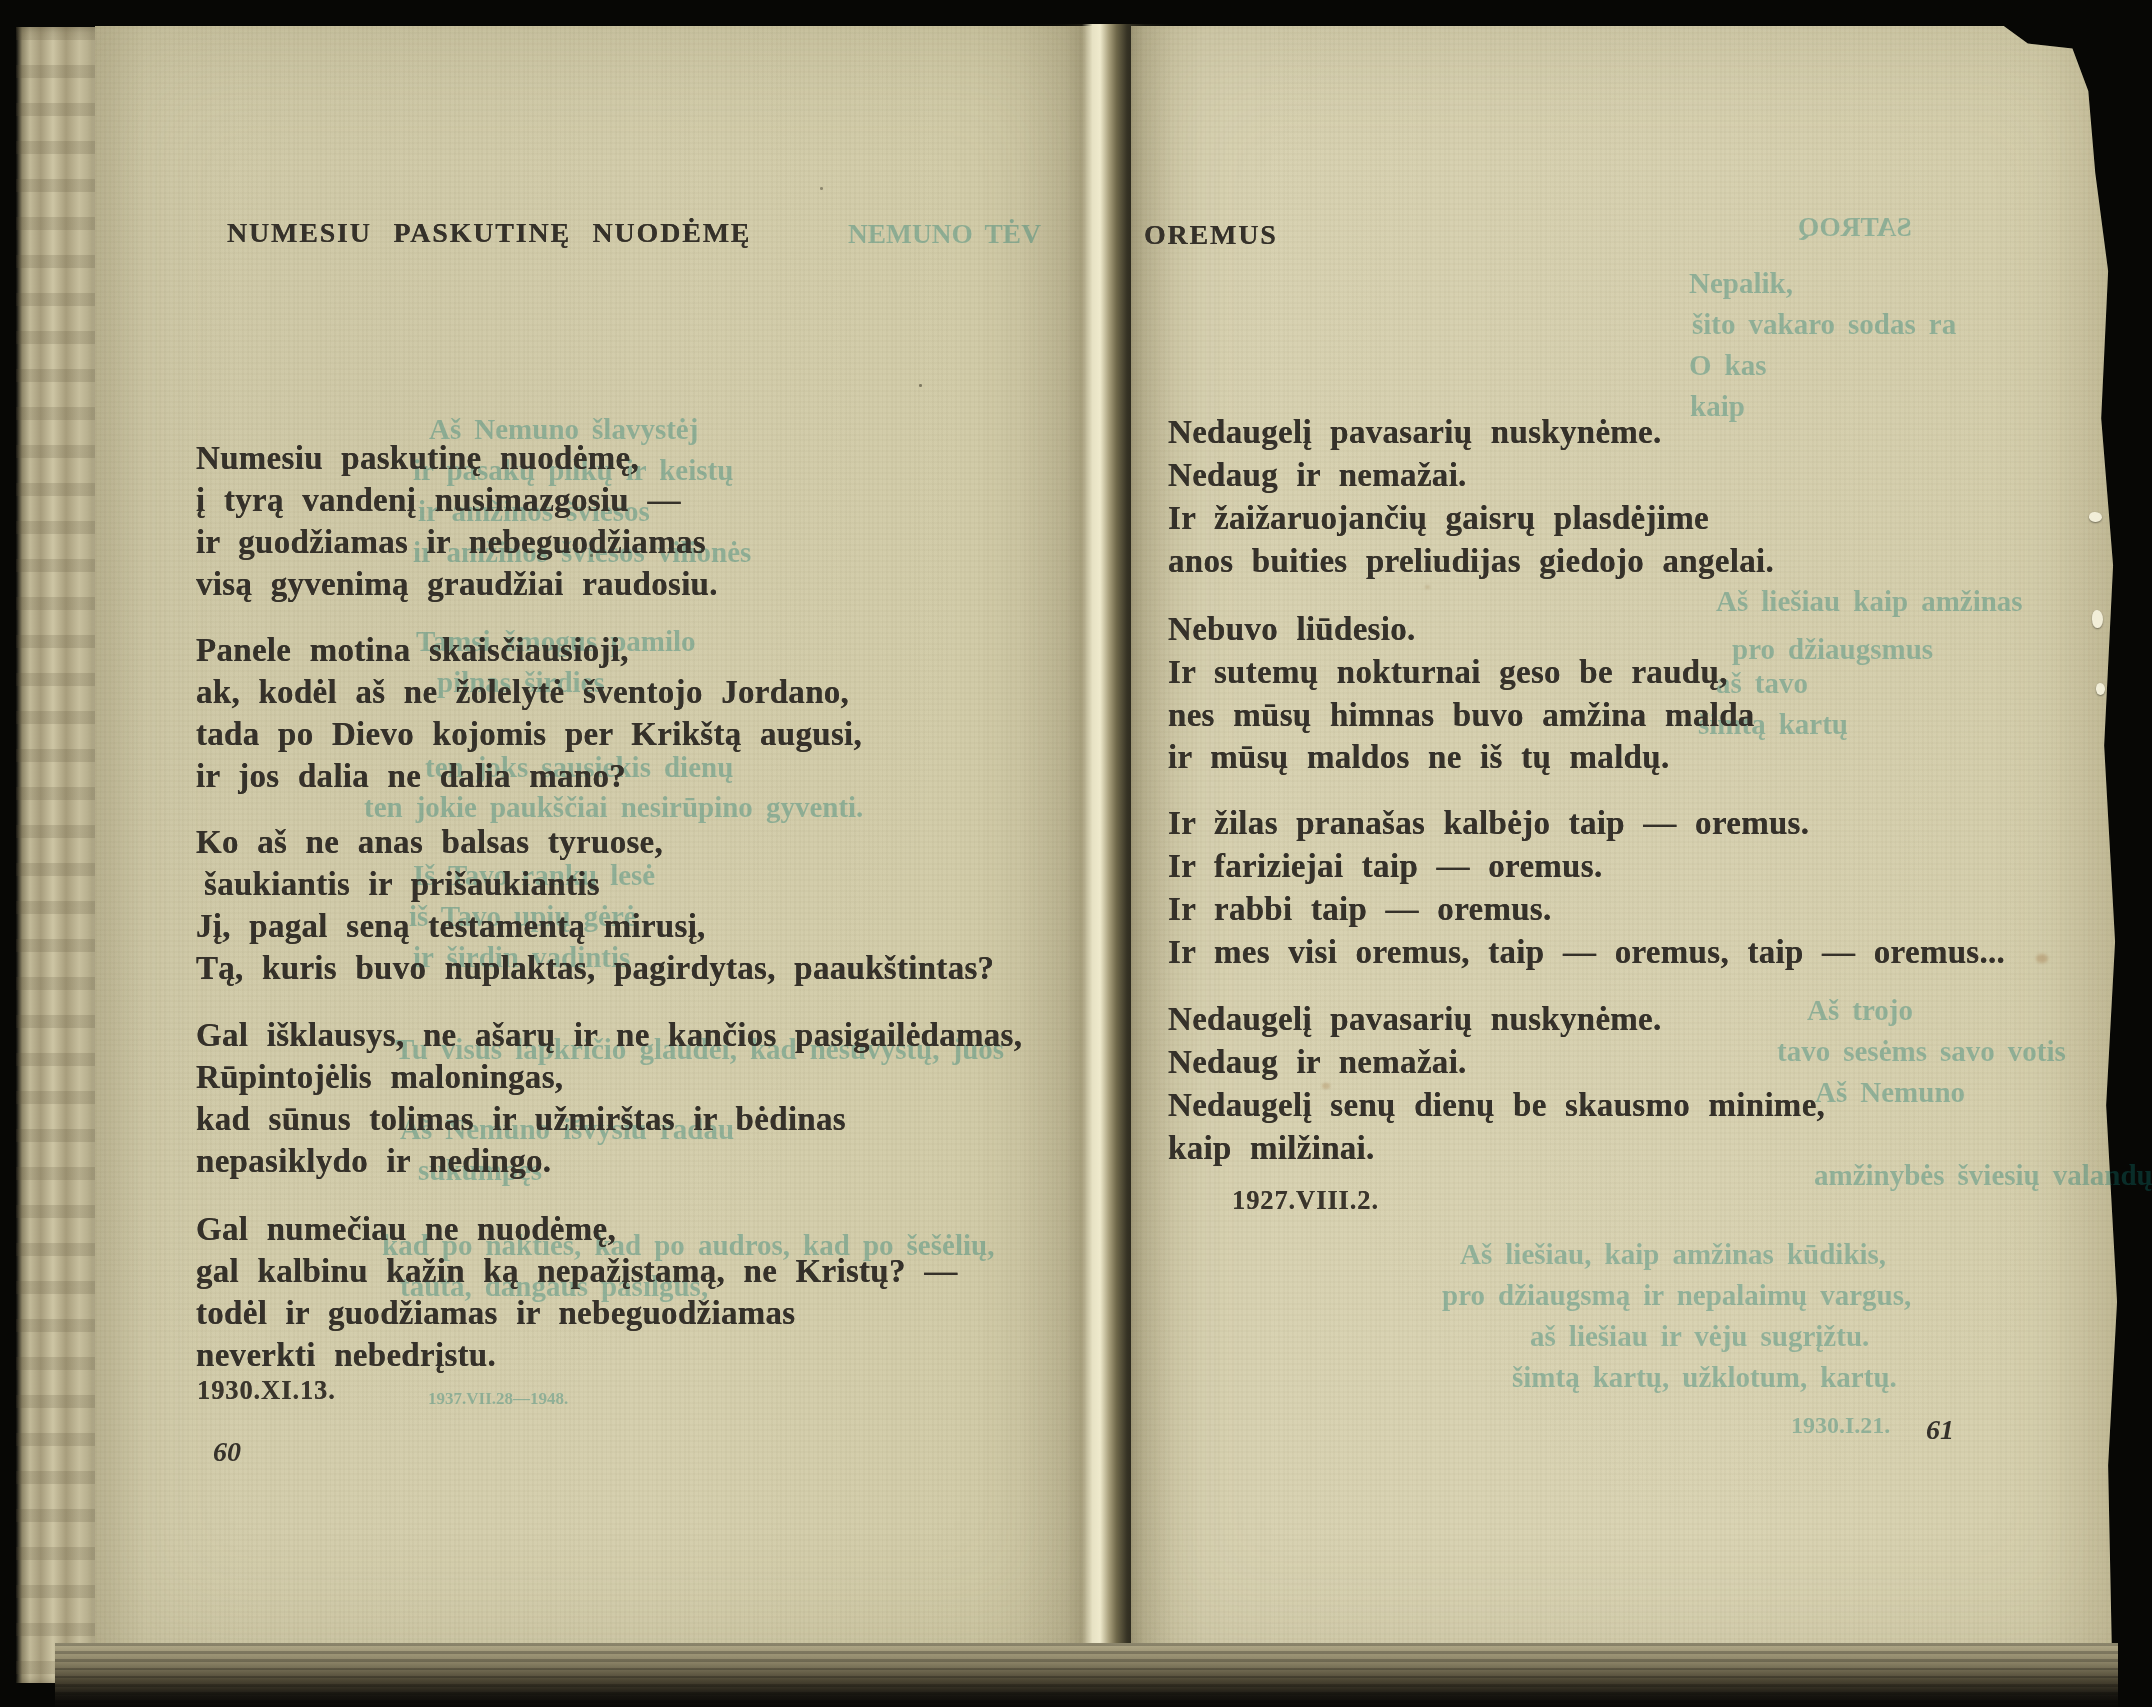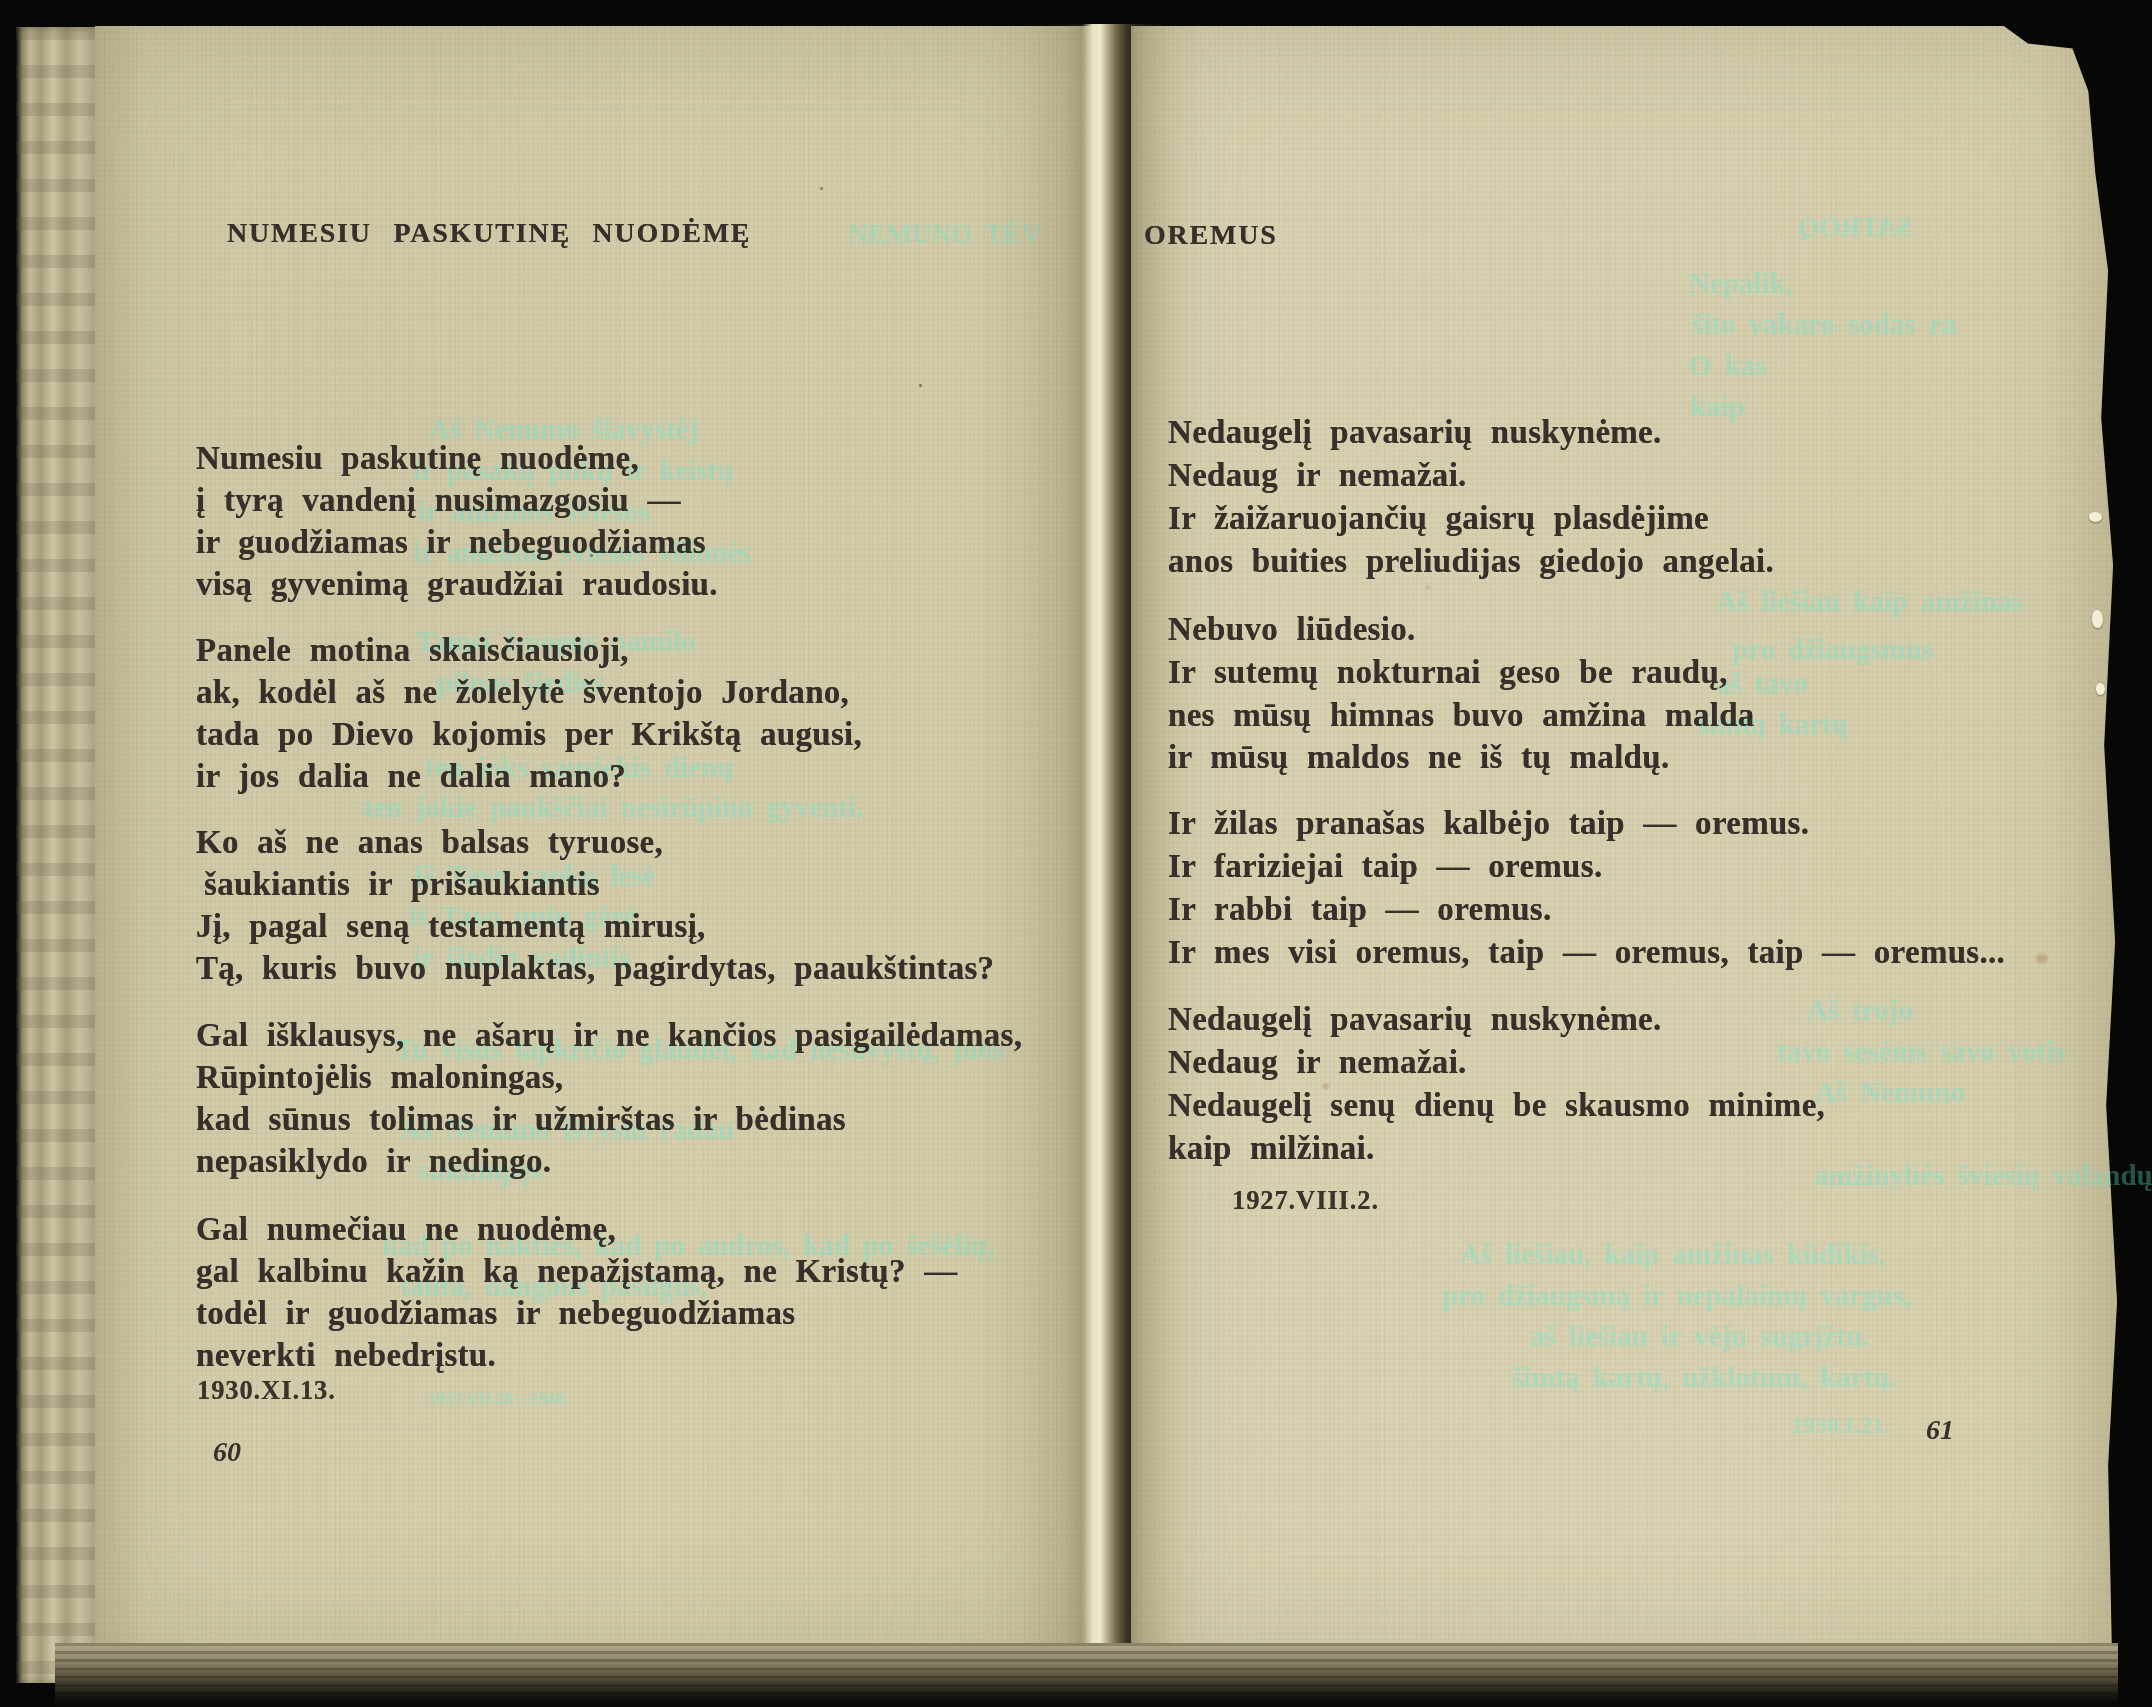--- a/index.html
+++ b/index.html
@@ -53,21 +53,21 @@
         color:#35312a;word-spacing:.30em;letter-spacing:0.3px;text-shadow:0 0 0.5px rgba(45,40,30,.75);}
   .date{position:absolute;white-space:nowrap;font-weight:700;font-size:26.5px;color:#3a352c;
         letter-spacing:0.9px;text-shadow:0 0 0.5px rgba(45,40,30,.7);}
   .date-left{left:197px;top:1375px;}
   .date-right{left:1232px;top:1185px;}
   .pagenum{position:absolute;font-style:italic;font-weight:700;font-size:28px;color:#35312a;}
   .pagenum-left{left:213px;top:1436px;}
   .pagenum-right{left:1926px;top:1414px;}
 
   
-  .ghost{position:absolute;white-space:nowrap;font-weight:700;font-size:29px;color:#5eead4;
+  .ghost{position:absolute;white-space:nowrap;font-weight:700;font-size:29px;color:#0f766e;
          opacity:.34;filter:blur(0.6px);word-spacing:.2em;}
   .ghost.mirror{transform:scaleX(-1);}
 
   
   .speck{position:absolute;border-radius:50%;}
   .sp1{left:638px;top:230px;width:3.7px;height:3.7px;background:rgba(60,55,40,.65);}
   .sp2{left:919px;top:384px;width:2.7px;height:2.7px;background:rgba(60,55,40,.55);}
   .sp3{left:590px;top:554px;width:2.7px;height:2.7px;background:rgba(60,55,40,.5);}
   .sp4{left:820px;top:187px;width:2.7px;height:2.7px;background:rgba(60,55,40,.45);}
   .sp5{left:1322px;top:1083px;width:8.2px;height:6.4px;background:rgba(150,100,45,.25);filter:blur(0.9px);}

